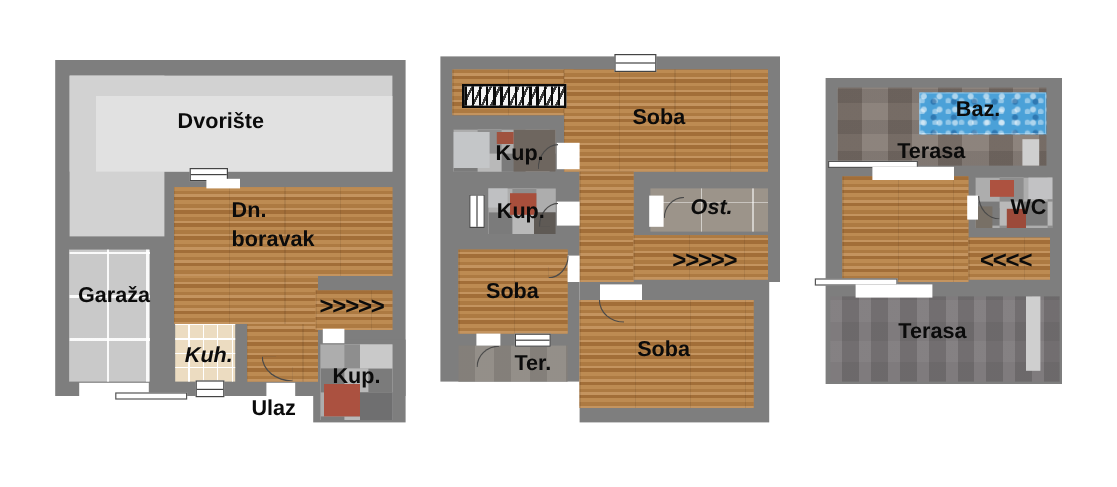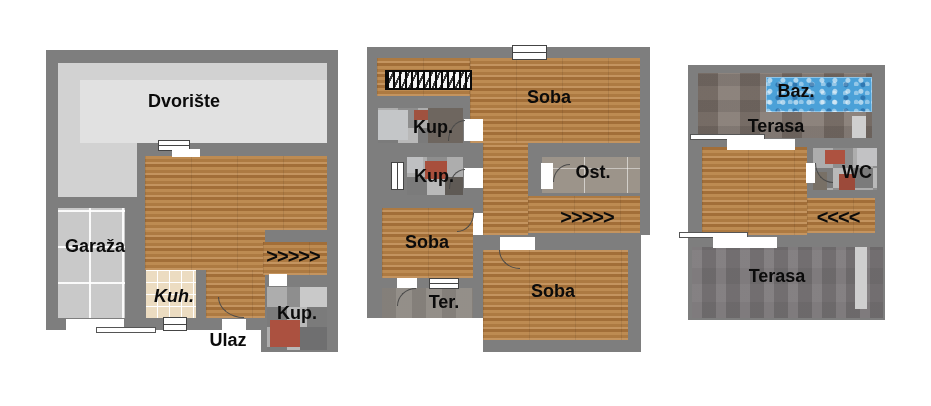--- a/index.html
+++ b/index.html
@@ -93,20 +93,24 @@
   <div class="abs win" style="left:158px;top:140px;width:30px;height:9px;"></div>
   <div class="abs gap" style="left:172px;top:149px;width:28px;height:8px;"></div>
   <div class="abs gap" style="left:66px;top:319px;width:58px;height:11px;"></div>
   <div class="abs rail" style="left:96px;top:327px;width:58px;height:4px;"></div>
   <div class="abs win" style="left:163px;top:317px;width:22px;height:12px;"></div>
   <div class="abs gap" style="left:222px;top:319px;width:24px;height:11px;"></div>
   <div class="abs gap" style="left:269px;top:274px;width:18px;height:12px;"></div>
   <div class="abs arc arc-a" style="left:218px;top:297px;width:25px;height:20px;"></div>
 
   <span class="lbl" style="left:184px;top:101px;">Dvorište</span>
+  <div class="lbl2" style="left:193px;top:163px;">
+    <div>Dn.</div>
+    <div>boravak</div>
+  </div>
   <span class="lbl" style="left:95px;top:246px;">Garaža</span>
   <span class="lbl" style="left:174px;top:296px;font-style:italic;">Kuh.</span>
   <span class="lbl" style="left:297px;top:313px;">Kup.</span>
   <span class="lbl" style="left:228px;top:340px;">Ulaz</span>
   <span class="lbl arrows" style="left:293px;top:256px;">&gt;&gt;&gt;&gt;&gt;</span>
 
   <div class="abs wall" style="left:367px;top:47px;width:283px;height:188px;"></div>
   <div class="abs wall" style="left:367px;top:235px;width:116px;height:83px;"></div>
   <div class="abs wall" style="left:483px;top:235px;width:158px;height:117px;"></div>
 
@@ -145,21 +149,21 @@
   <div class="abs arc arc-b" style="left:448px;top:120px;width:16px;height:20px;"></div>
   <div class="abs arc arc-b" style="left:449px;top:169px;width:15px;height:19px;"></div>
   <div class="abs arc arc-b" style="left:553px;top:164px;width:16px;height:17px;"></div>
   <div class="abs arc arc-d" style="left:457px;top:213px;width:16px;height:18px;"></div>
   <div class="abs arc arc-a" style="left:499px;top:250px;width:20px;height:18px;"></div>
   <div class="abs arc arc-b" style="left:397px;top:288px;width:18px;height:17px;"></div>
 
   <span class="lbl" style="left:549px;top:97px;">Soba</span>
   <span class="lbl" style="left:433px;top:127px;">Kup.</span>
   <span class="lbl" style="left:434px;top:176px;">Kup.</span>
-  <span class="lbl" style="left:593px;top:172px;">Ost.</span>
+  <span class="lbl" style="left:593px;top:172px;font-style:italic;">Ost.</span>
   <span class="lbl arrows" style="left:587px;top:217px;">&gt;&gt;&gt;&gt;&gt;</span>
   <span class="lbl" style="left:427px;top:242px;">Soba</span>
   <span class="lbl" style="left:444px;top:302px;">Ter.</span>
   <span class="lbl" style="left:553px;top:291px;">Soba</span>
 
   <div class="abs wall" style="left:688px;top:65px;width:197px;height:255px;"></div>
 
   <div class="abs terTop" style="left:698px;top:73px;width:174px;height:65px;"></div>
   <div class="abs pool" style="left:766px;top:77px;width:106px;height:35px;"></div>
   <div class="abs strip" style="left:852px;top:116px;width:14px;height:22px;"></div>
@@ -176,19 +180,19 @@
   <div class="abs terBot" style="left:692px;top:247px;width:191px;height:71px;"></div>
   <div class="abs strip" style="left:855px;top:247px;width:12px;height:62px;"></div>
 
   <div class="abs rail" style="left:690px;top:134px;width:73px;height:4px;"></div>
   <div class="abs gap" style="left:727px;top:139px;width:68px;height:11px;"></div>
   <div class="abs gap" style="left:806px;top:163px;width:9px;height:20px;"></div>
   <div class="abs arc arc-a" style="left:815px;top:163px;width:17px;height:19px;"></div>
   <div class="abs rail" style="left:679px;top:232px;width:67px;height:4px;"></div>
   <div class="abs gap" style="left:713px;top:237px;width:64px;height:11px;"></div>
 
-  <span class="lbl" style="left:796px;top:91px;">Baz.</span>
+  <span class="lbl" style="left:815px;top:91px;">Baz.</span>
   <span class="lbl" style="left:776px;top:126px;">Terasa</span>
   <span class="lbl" style="left:857px;top:172px;">WC</span>
   <span class="lbl arrows" style="left:838px;top:217px;">&lt;&lt;&lt;&lt;</span>
   <span class="lbl" style="left:777px;top:276px;">Terasa</span>
 
 </div>
 
 </body></html>

